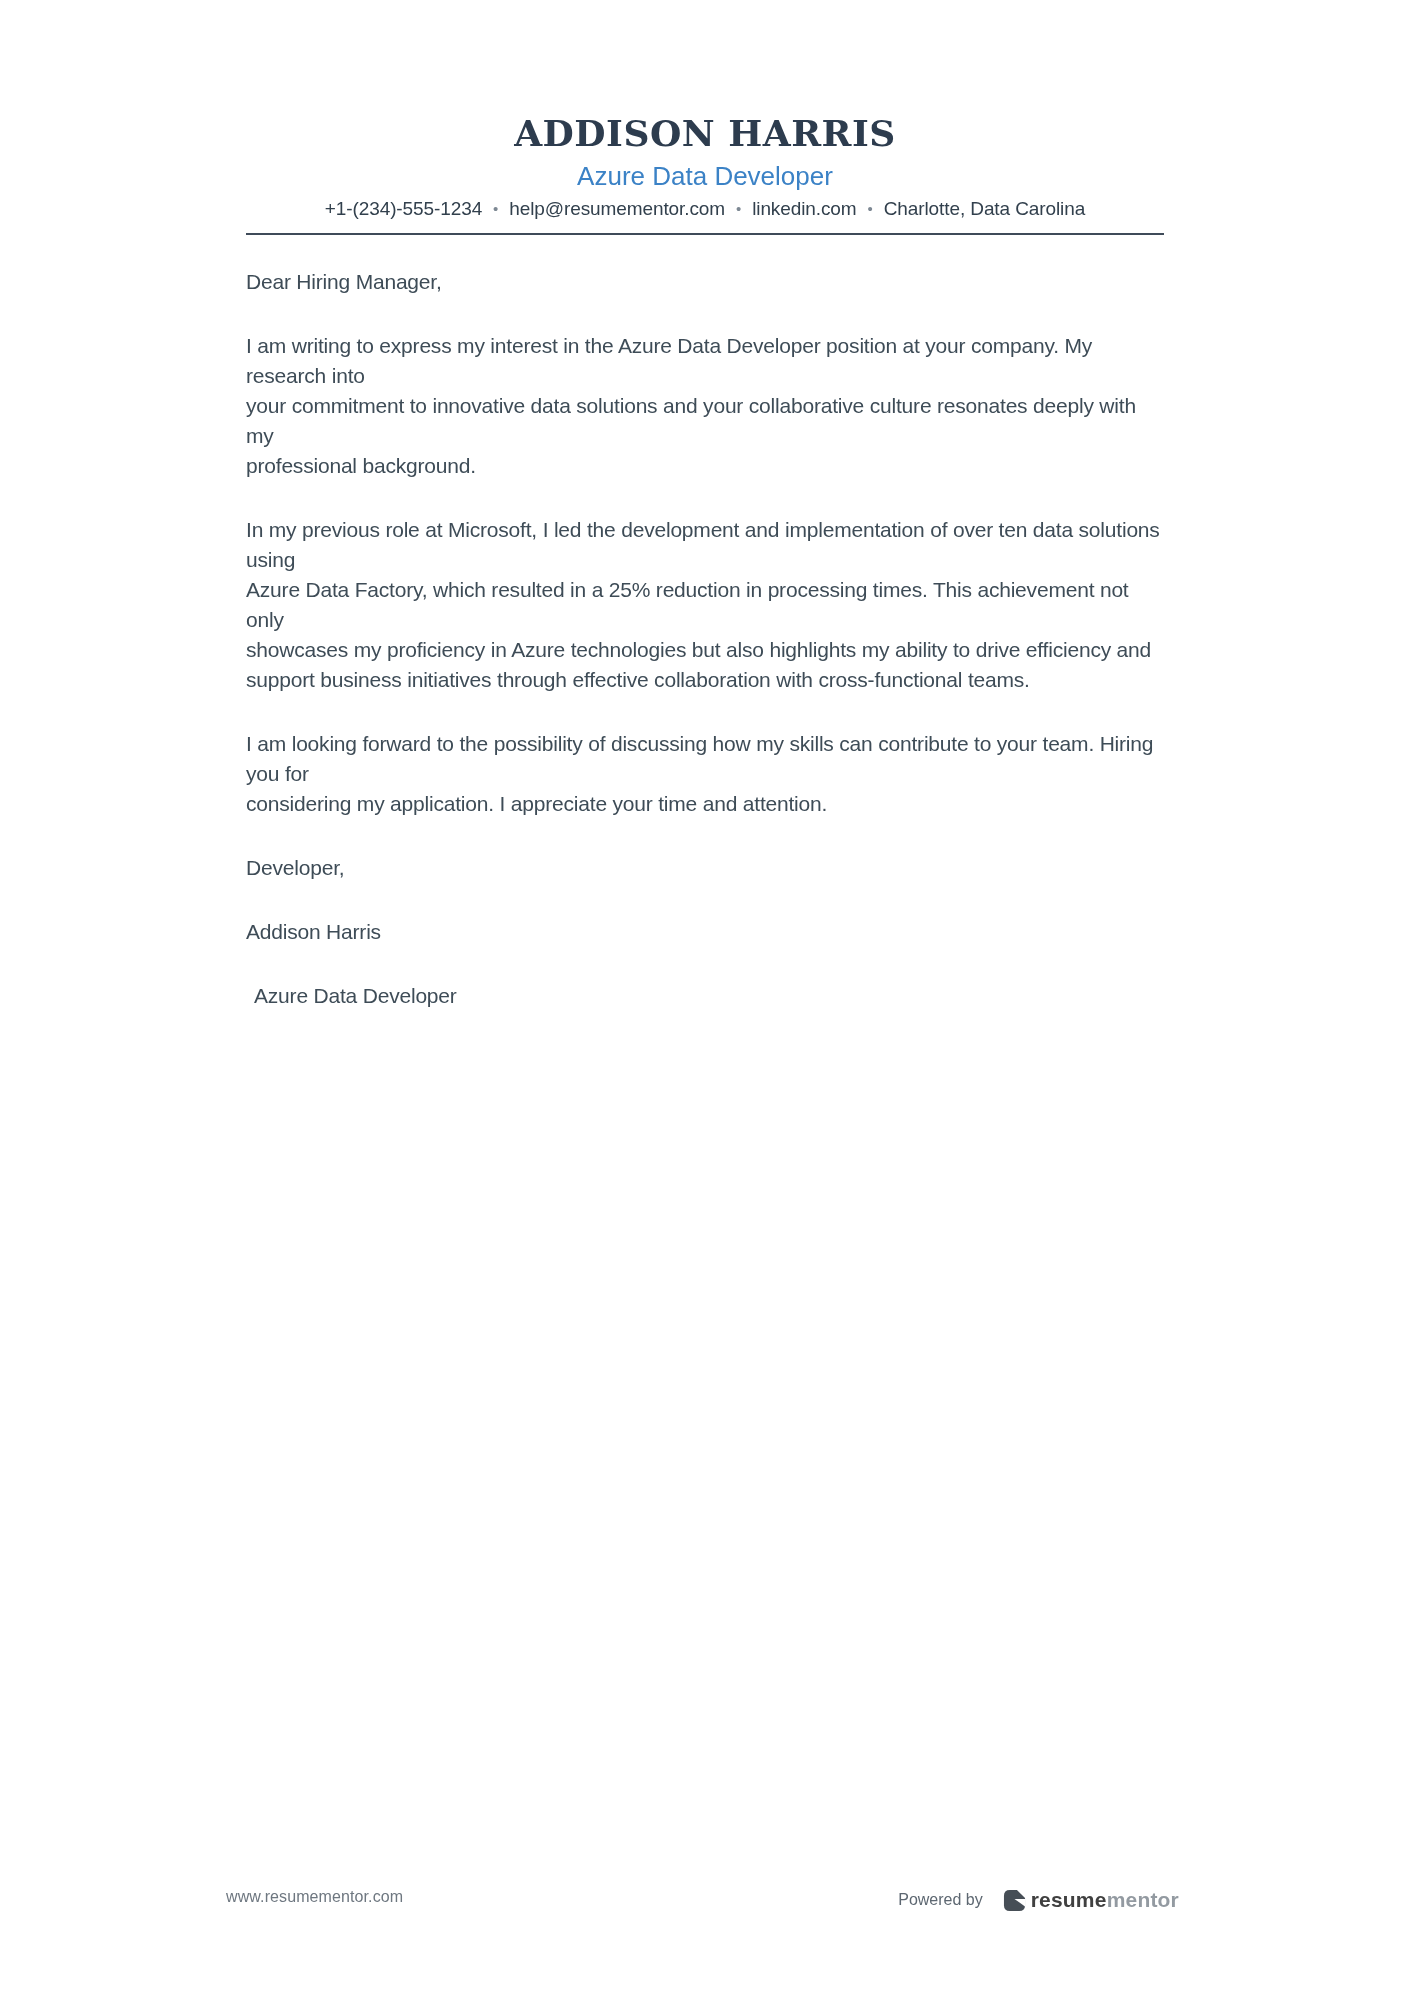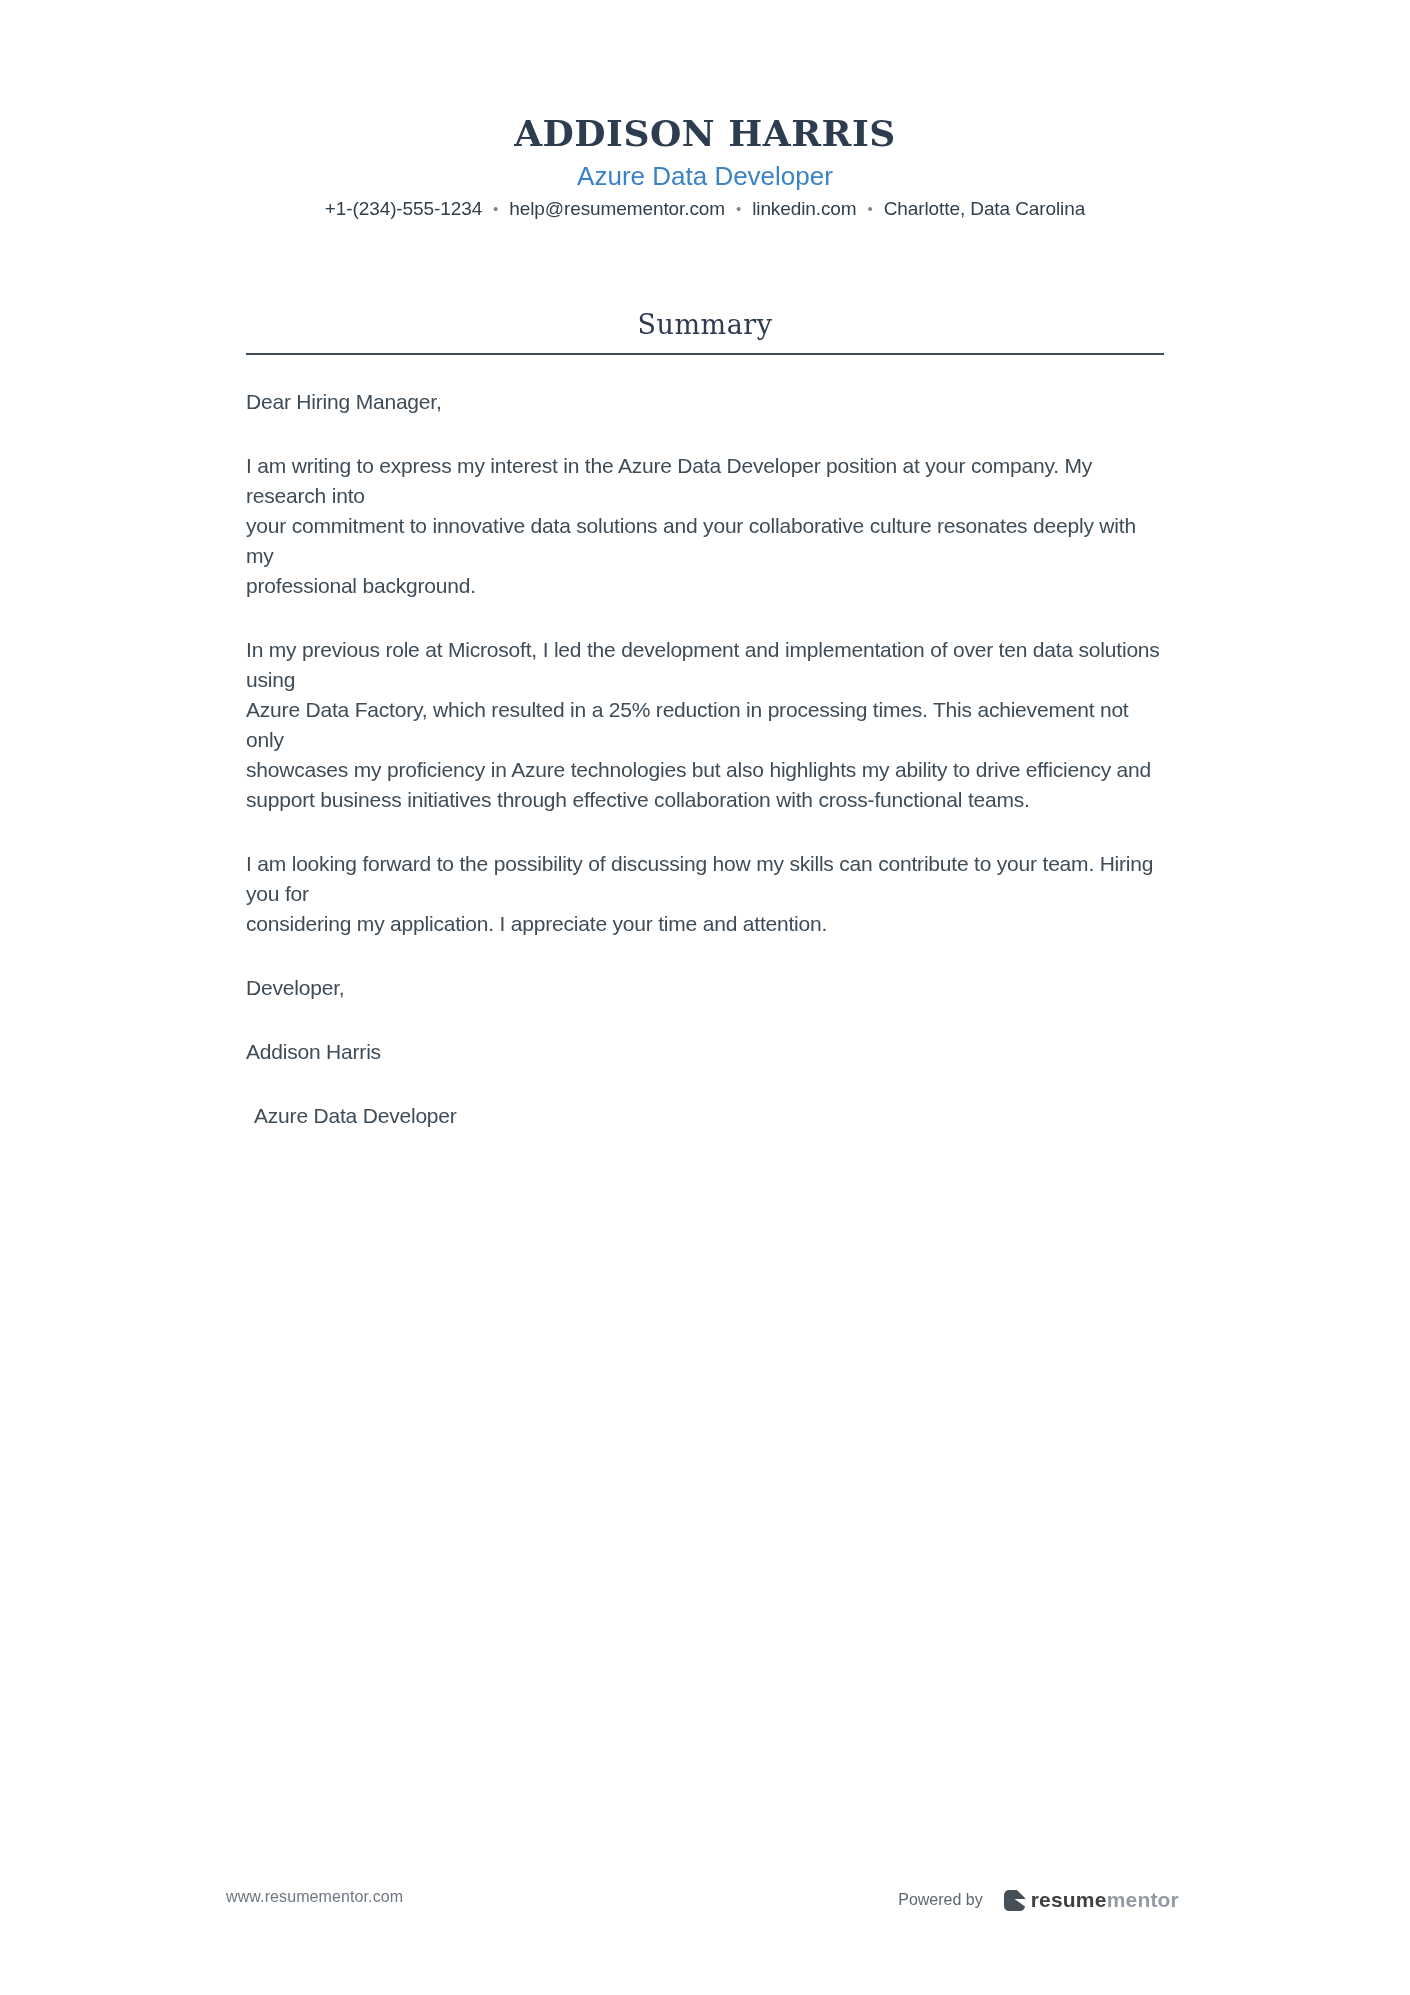--- a/index.html
+++ b/index.html
@@ -124,21 +124,20 @@
   <div class="content">
 
     <div class="header">
       <div class="person-name">ADDISON HARRIS</div>
       <div class="job-title">Azure Data Developer</div>
       <div class="contact-line">
         <span>+1-(234)-555-1234</span><span class="sep">•</span><span>help@resumementor.com</span><span class="sep">•</span><span>linkedin.com</span><span class="sep">•</span><span>Charlotte, Data Carolina</span>
       </div>
     </div>
 
-    <div class="section-heading">Summary</div>
     <hr class="section-divider">
 
     <div class="letter-body">
       <p>Dear Hiring Manager,</p>
       <p>I am writing to express my interest in the Azure Data Developer position at your company. My research into
 your commitment to innovative data solutions and your collaborative culture resonates deeply with my
 professional background.</p>
       <p>In my previous role at Microsoft, I led the development and implementation of over ten data solutions using
 Azure Data Factory, which resulted in a 25% reduction in processing times. This achievement not only
 showcases my proficiency in Azure technologies but also highlights my ability to drive efficiency and

